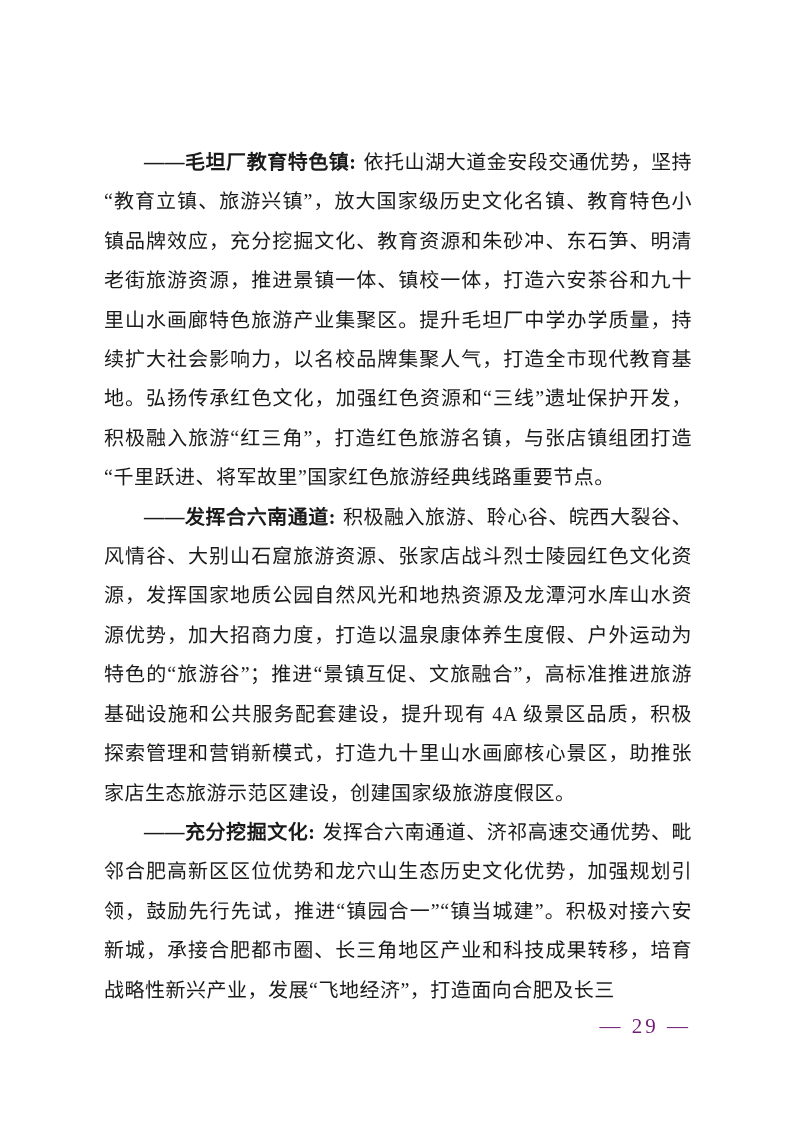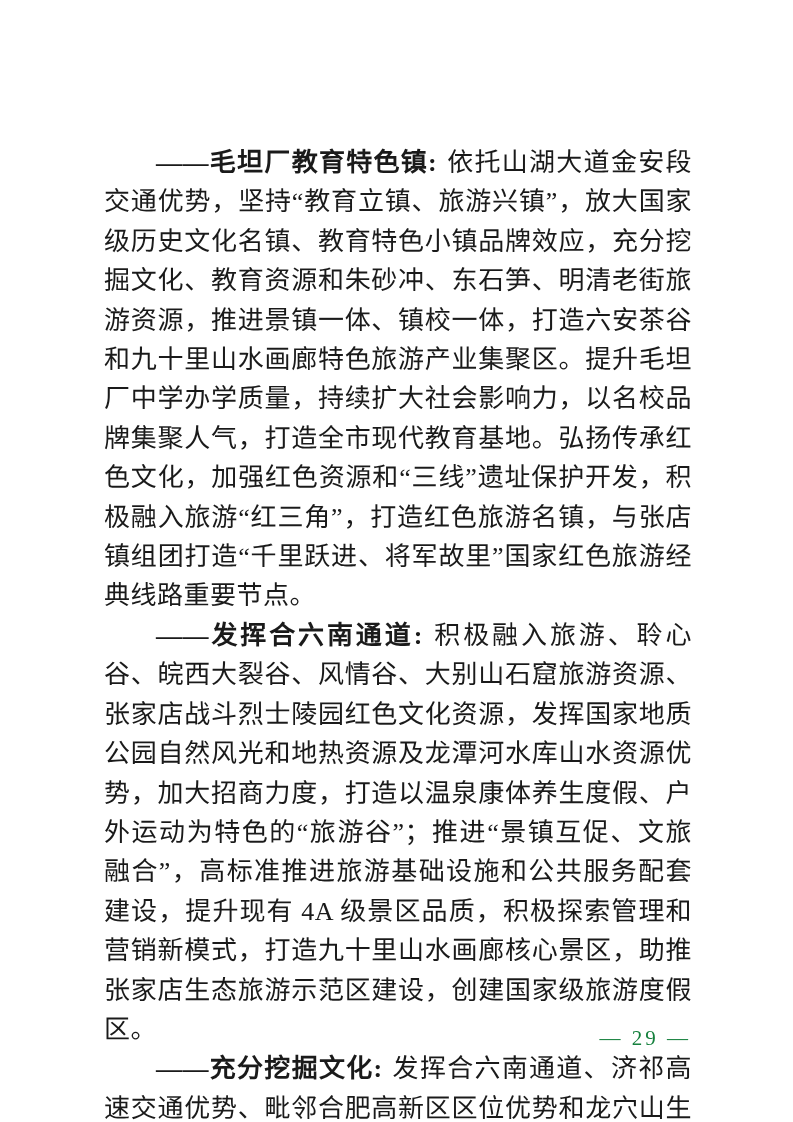--- a/index.html
+++ b/index.html
@@ -17,21 +17,21 @@
     color: #1a1a1a;
   }
   .text-block {
     position: absolute;
     left: 104px;
     top: 143px;
     width: 588px;
   }
   .para {
     margin: 0;
-    font-size: 26px;
+    font-size: 20px;
     line-height: 39.4px;
     text-align: justify;
     text-justify: inter-character;
     text-indent: 2em;
     letter-spacing: 0.5px;
     word-break: break-all;
     color: #1a1a1a;
   }
   .para-heading {
     font-weight: bold;
@@ -40,23 +40,22 @@
   }
   .para-body {
     font-weight: normal;
   }
   .page-number {
     position: absolute;
     top: 1014px;
     right: 102px;
     font-size: 21px;
     letter-spacing: 3px;
-    color: #15803d;
+    color: #701a75;
     white-space: nowrap;
-    margin-top: 12px;
   }
 </style>
 </head>
 <body>
 
 <div class="page">
   <div class="text-block">
 
     <p class="para">
       <span class="para-heading">——毛坦厂教育特色镇:</span><span class="para-body">依托山湖大道金安段交通优势，坚持“教育立镇、旅游兴镇”，放大国家级历史文化名镇、教育特色小镇品牌效应，充分挖掘文化、教育资源和朱砂冲、东石笋、明清老街旅游资源，推进景镇一体、镇校一体，打造六安茶谷和九十里山水画廊特色旅游产业集聚区。提升毛坦厂中学办学质量，持续扩大社会影响力，以名校品牌集聚人气，打造全市现代教育基地。弘扬传承红色文化，加强红色资源和“三线”遗址保护开发，积极融入旅游“红三角”，打造红色旅游名镇，与张店镇组团打造“千里跃进、将军故里”国家红色旅游经典线路重要节点。</span>

